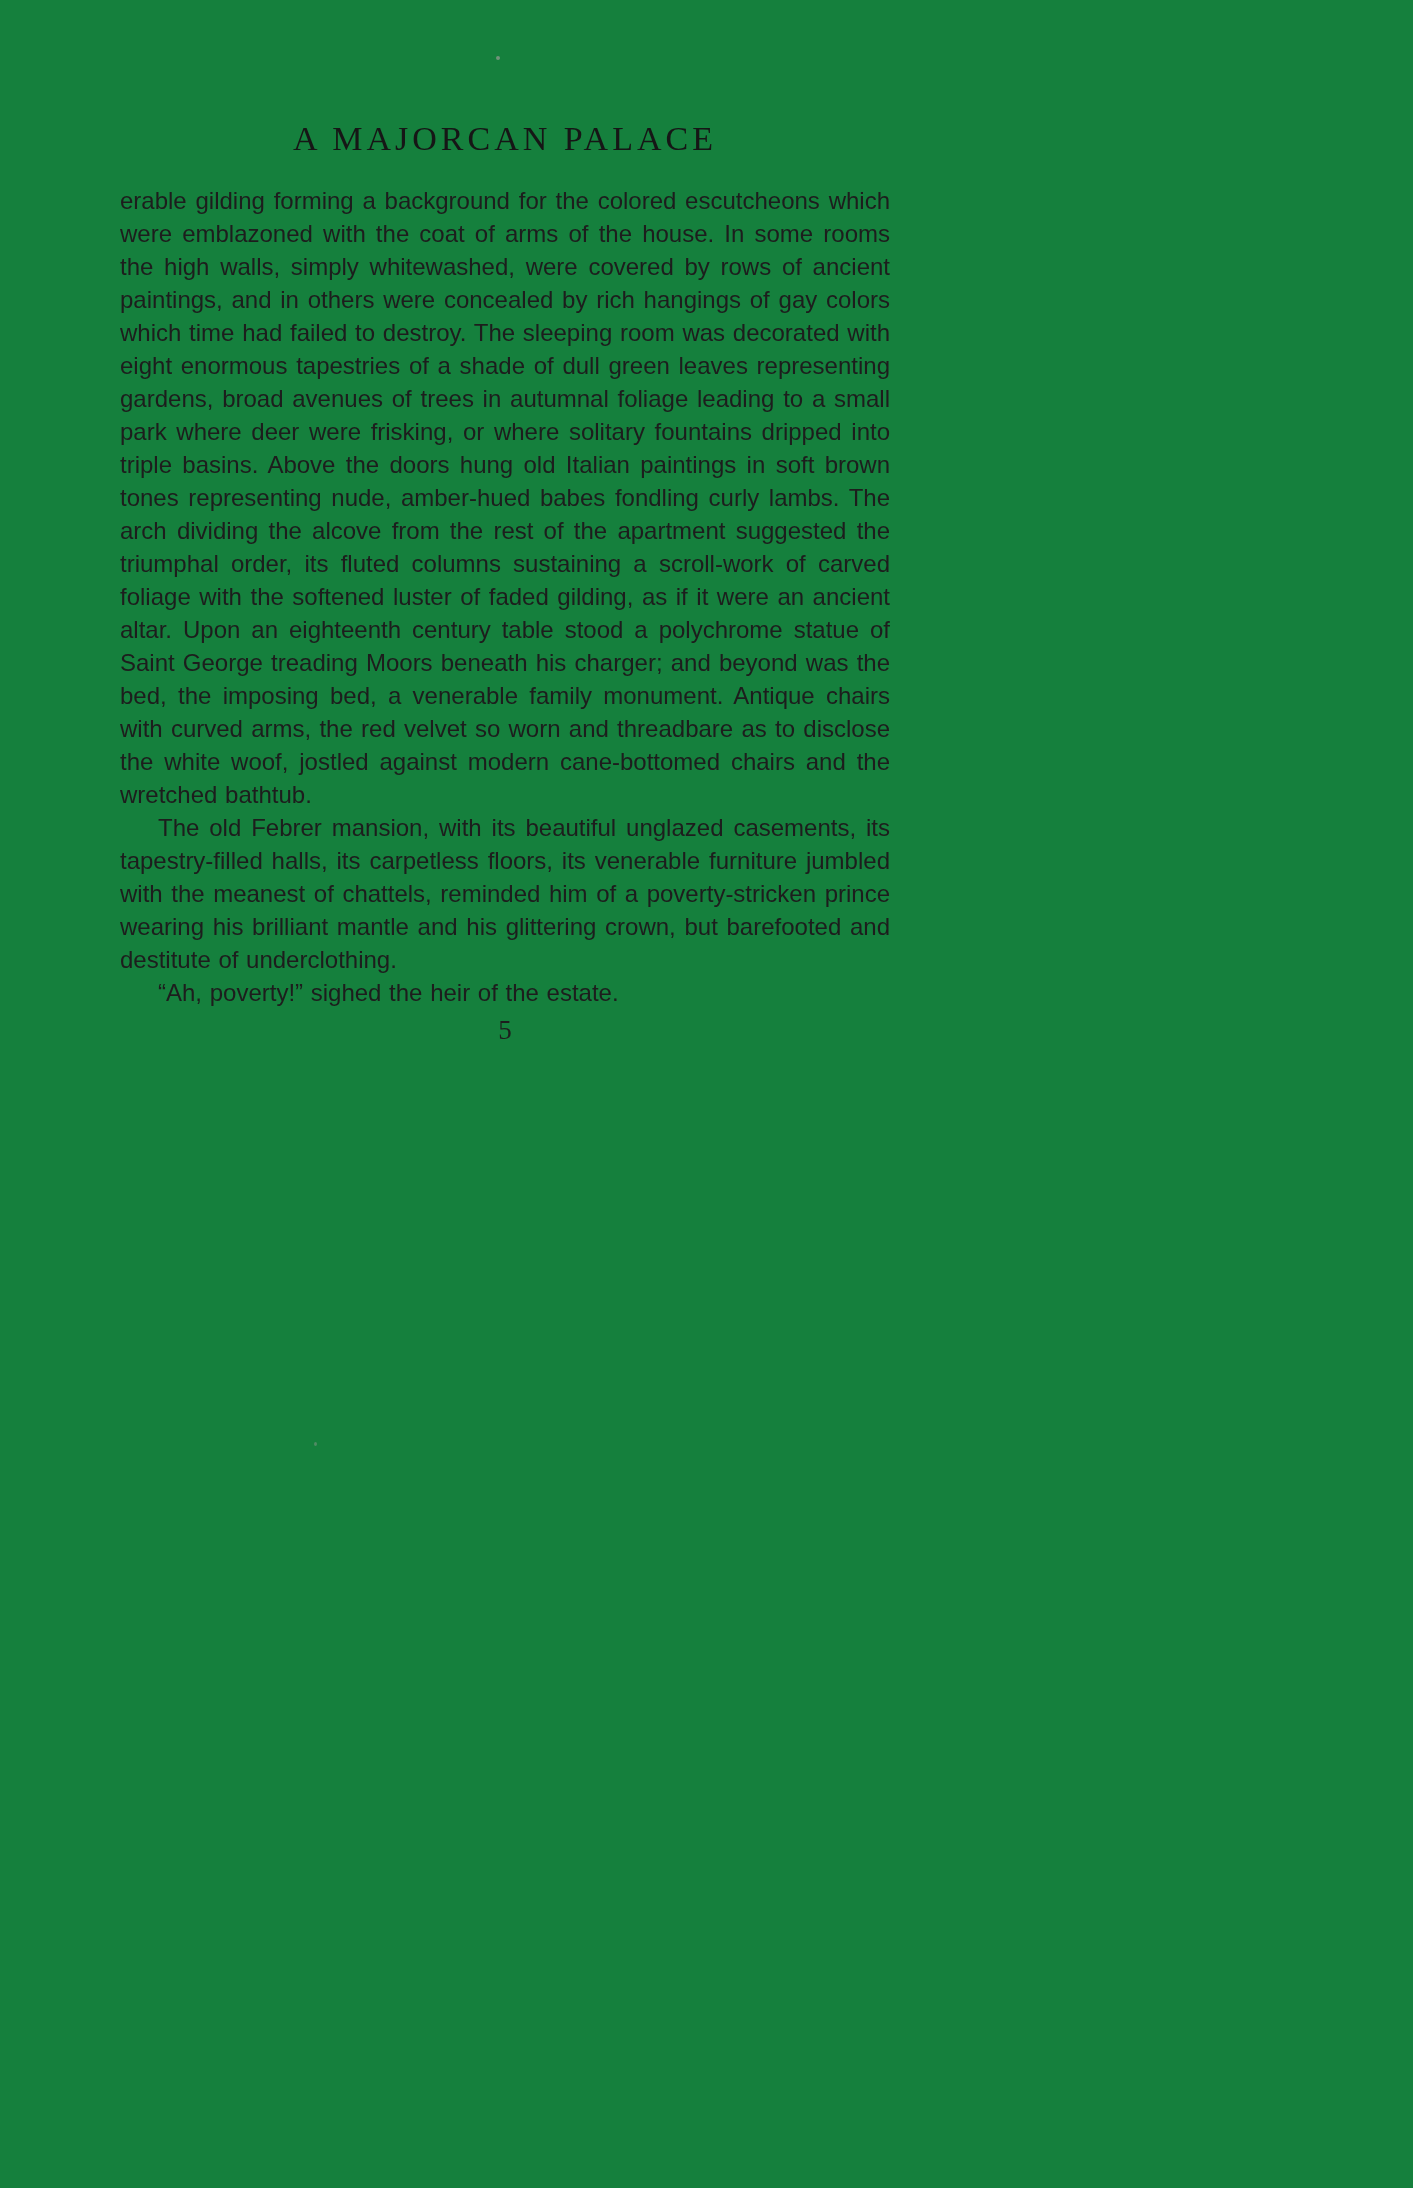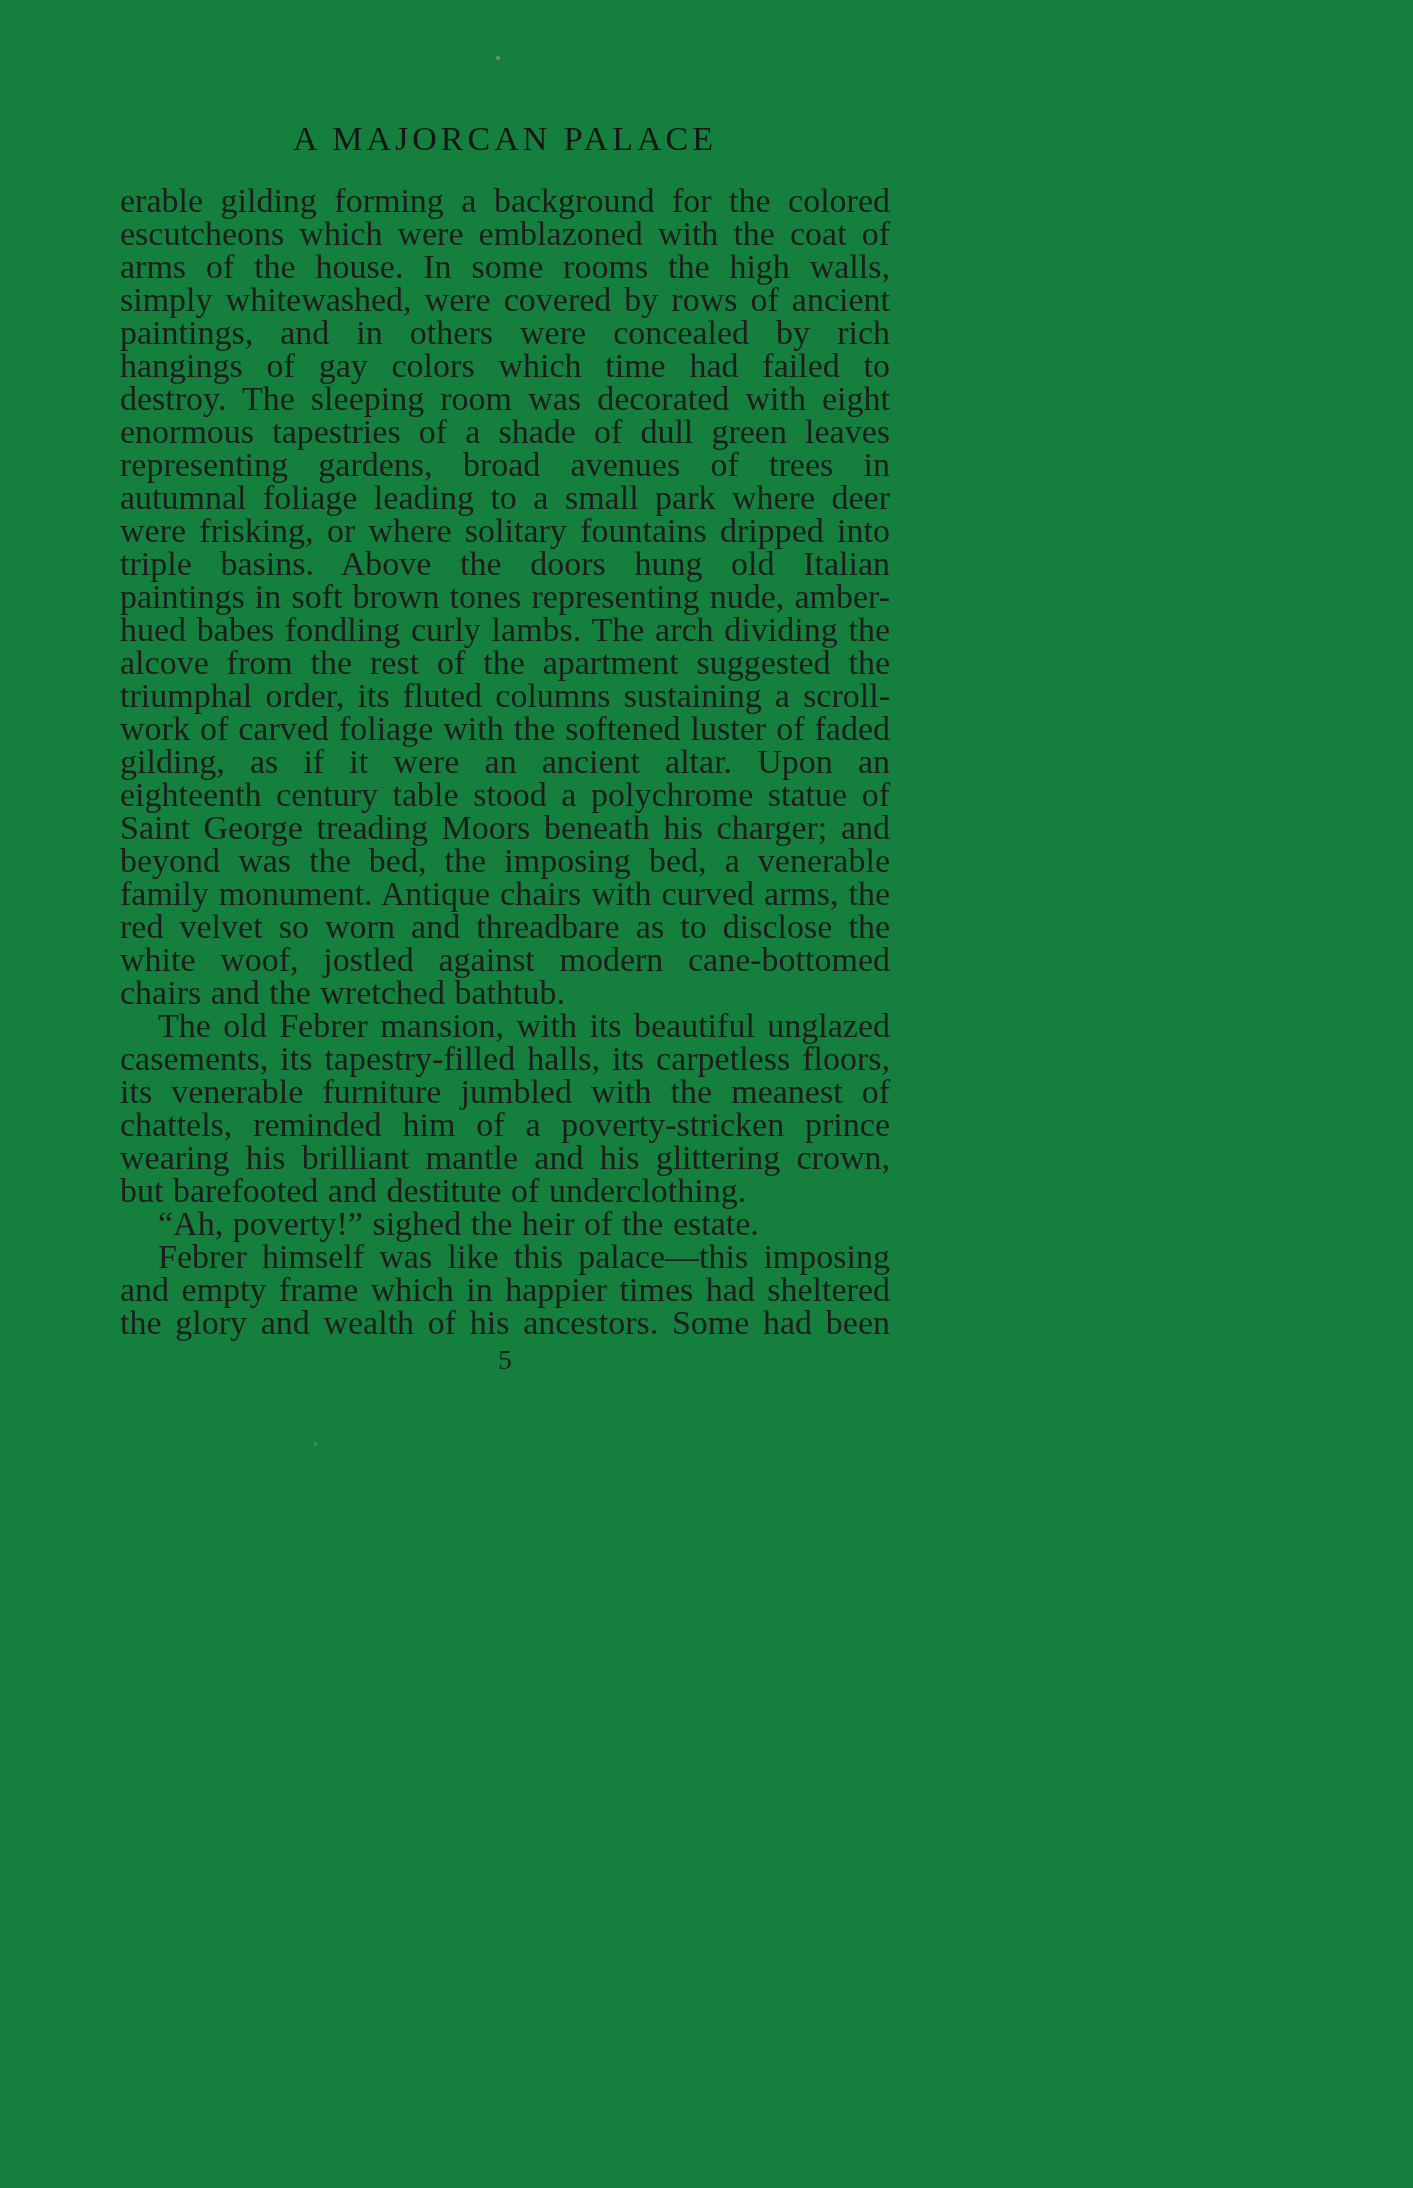--- a/index.html
+++ b/index.html
@@ -27,22 +27,22 @@
     font-weight: normal;
     font-size: 34px;
     letter-spacing: 4px;
     text-align: center;
     color: #161616;
     margin-bottom: 26px;
     white-space: nowrap;
   }
 
   .body-para {
-    font-family: Liberation Serif, serif;
-    font-size: 34px;
+    font-family: Liberation Sans, sans-serif;
+    font-size: 24px;
     line-height: 33px;
     text-align: justify;
     color: #1d1d1d;
     word-spacing: 1px;
   }
 
   .body-para.indent { text-indent: 38px; }
 
   
   .body-para.fill-last { text-align-last: justify; }
@@ -76,21 +76,20 @@
   <div class="text-block">
 
     <h1 class="running-head">A MAJORCAN PALACE</h1>
 
     <p class="body-para">erable gilding forming a background for the colored escutcheons which were emblazoned with the coat of arms of the house. In some rooms the high walls, simply whitewashed, were covered by rows of ancient paintings, and in others were concealed by rich hangings of gay colors which time had failed to destroy. The sleeping room was decorated with eight enormous tapestries of a shade of dull green leaves representing gardens, broad avenues of trees in autumnal foliage leading to a small park where deer were frisking, or where solitary fountains dripped into triple basins. Above the doors hung old Italian paintings in soft brown tones representing nude, amber-hued babes fondling curly lambs. The arch dividing the alcove from the rest of the apartment suggested the triumphal order, its fluted columns sustaining a scroll-work of carved foliage with the softened luster of faded gilding, as if it were an ancient altar. Upon an eighteenth century table stood a polychrome statue of Saint George treading Moors beneath his charger; and beyond was the bed, the imposing bed, a venerable family monument. Antique chairs with curved arms, the red velvet so worn and threadbare as to disclose the white woof, jostled against modern cane-bottomed chairs and the wretched bathtub.</p>
 
     <p class="body-para indent">The old Febrer mansion, with its beautiful unglazed casements, its tapestry-filled halls, its carpetless floors, its venerable furniture jumbled with the meanest of chattels, reminded him of a poverty-stricken prince wearing his brilliant mantle and his glittering crown, but barefooted and destitute of underclothing.</p>
 
     <p class="body-para indent">“Ah, poverty!” sighed the heir of the estate.</p>
 
-    <p class="body-para indent fill-last">Febrer himself was like this palace—this imposing and empty frame which in happier times had sheltered the glory and wealth of his ancestors. Some had been</p>
 
     <div class="page-number">5</div>
 
   </div>
 
   <div class="speck speck-low"></div>
 
 </div>
 
 </body></html>

